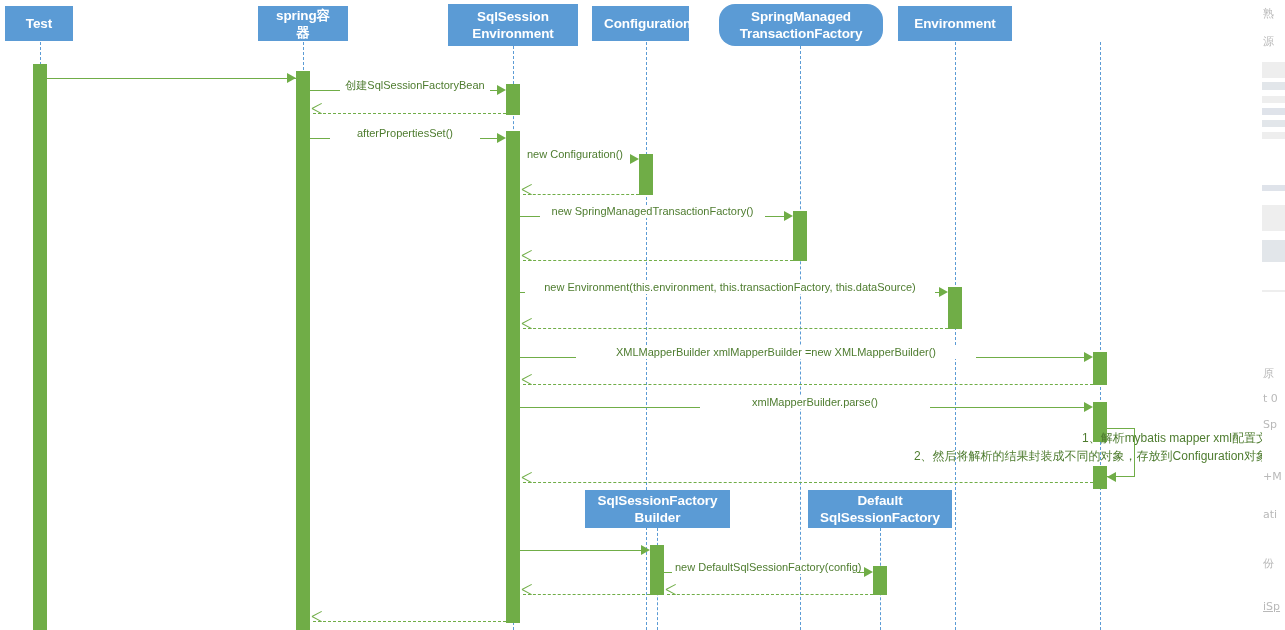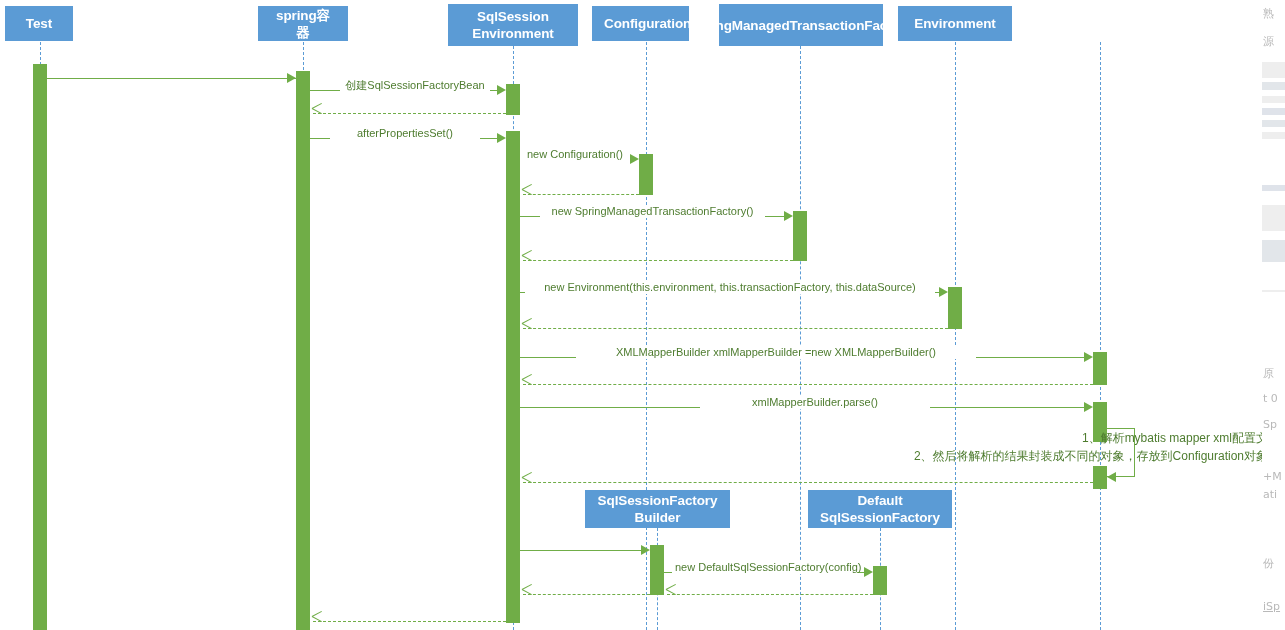--- a/index.html
+++ b/index.html
@@ -140,21 +140,21 @@
 
   <div class="participant" style="left:448px; top:4px; width:130px; height:42px; flex-direction:column;">
     <span>SqlSession</span>
     <span>Environment</span>
   </div>
 
   <div class="participant" style="left:592px; top:6px; width:97px; height:35px;">
     <span>Configuration</span>
   </div>
 
-  <div class="participant" style="left:719px; top:4px; width:164px; height:42px; flex-direction:row;">
+  <div class="participant" style="left:719px; top:4px; width:164px; height:42px; flex-direction:column;border-radius:16px;">
     <span>SpringManaged</span>
     <span>TransactionFactory</span>
   </div>
 
   <div class="participant" style="left:898px; top:6px; width:114px; height:35px;">
     <span>Environment</span>
   </div>
 
 
   <div class="participant" style="left:585px; top:490px; width:145px; height:38px; flex-direction:column;">
@@ -263,18 +263,18 @@
     <div class="blk b2" style="top:120px; height:7px;"></div>
     <div class="blk" style="top:132px; height:7px;"></div>
     <div class="blk b3" style="top:185px; height:6px;"></div>
     <div class="blk" style="top:205px; height:26px;"></div>
     <div class="blk b2" style="top:240px; height:22px;"></div>
     <div class="blk" style="top:290px; height:2px;"></div>
     <div class="frag" style="top:366px;">原</div>
     <div class="frag" style="top:392px;">t 0</div>
     <div class="frag" style="top:418px;">Sp</div>
     <div class="frag" style="top:470px;">+M</div>
-    <div class="frag" style="top:488px;">ati</div>
+    <div class="frag" style="top:508px;">ati</div>
     <div class="frag" style="top:556px;">份</div>
     <div class="frag" style="top:600px;text-decoration:underline;">iSp</div>
   </div>
 
 </div>
 
 </body></html>

